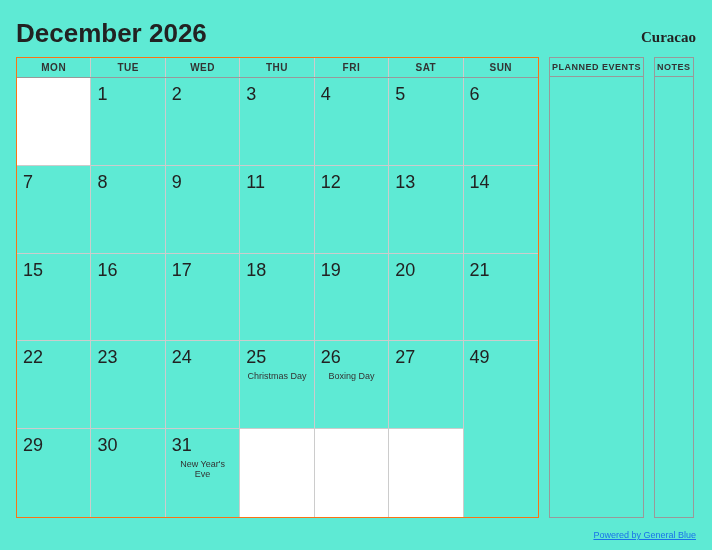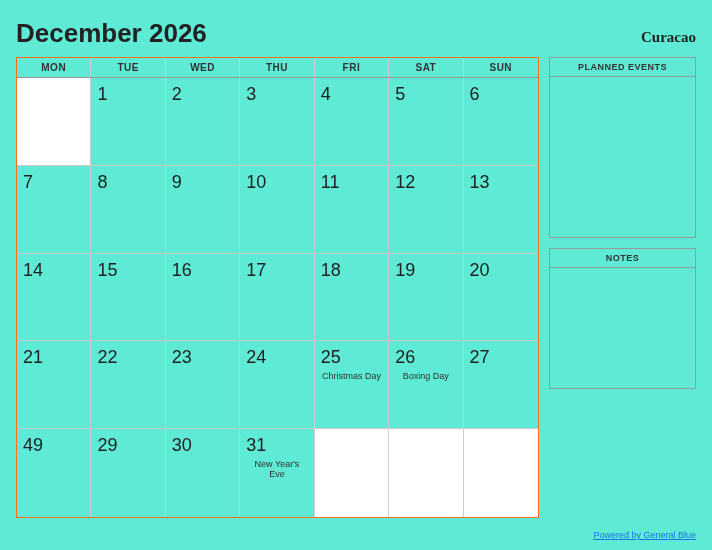--- a/index.html
+++ b/index.html
@@ -90,21 +90,20 @@
       font-size: 9px;
       color: #333;
       margin-top: 2px;
       text-align: center;
       width: 100%;
       word-break: break-word;
     }
     .sidebar {
       width: 147px;
       display: flex;
-      flex-direction: column;
       gap: 10px;
     }
     .sidebar-box {
       border: 1px solid #999;
       display: flex;
       flex-direction: column;
     }
     .sidebar-box-title {
       font-size: 9px;
       font-weight: bold;
@@ -176,23 +175,20 @@
           <div class="calendar-cell">
             <span class="cell-number">7</span>
           </div>
           <div class="calendar-cell">
             <span class="cell-number">8</span>
           </div>
           <div class="calendar-cell">
             <span class="cell-number">9</span>
           </div>
           <div class="calendar-cell">
-            <span class="cell-number">10</span>
-          </div>
-          <div class="calendar-cell">
             <span class="cell-number">11</span>
           </div>
           <div class="calendar-cell">
             <span class="cell-number">12</span>
           </div>
           <div class="calendar-cell">
             <span class="cell-number">13</span>
           </div>
           <div class="calendar-cell">
             <span class="cell-number">14</span>

